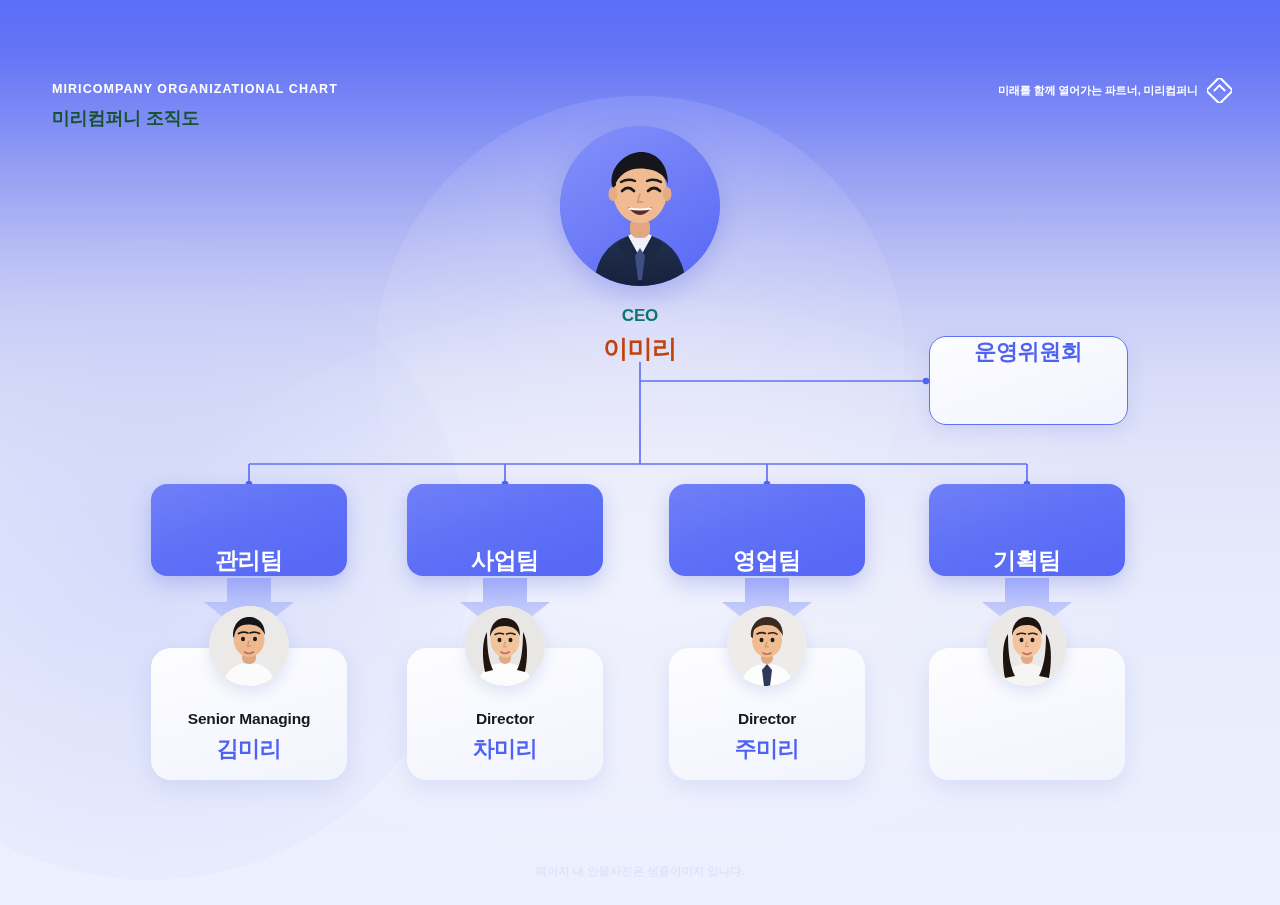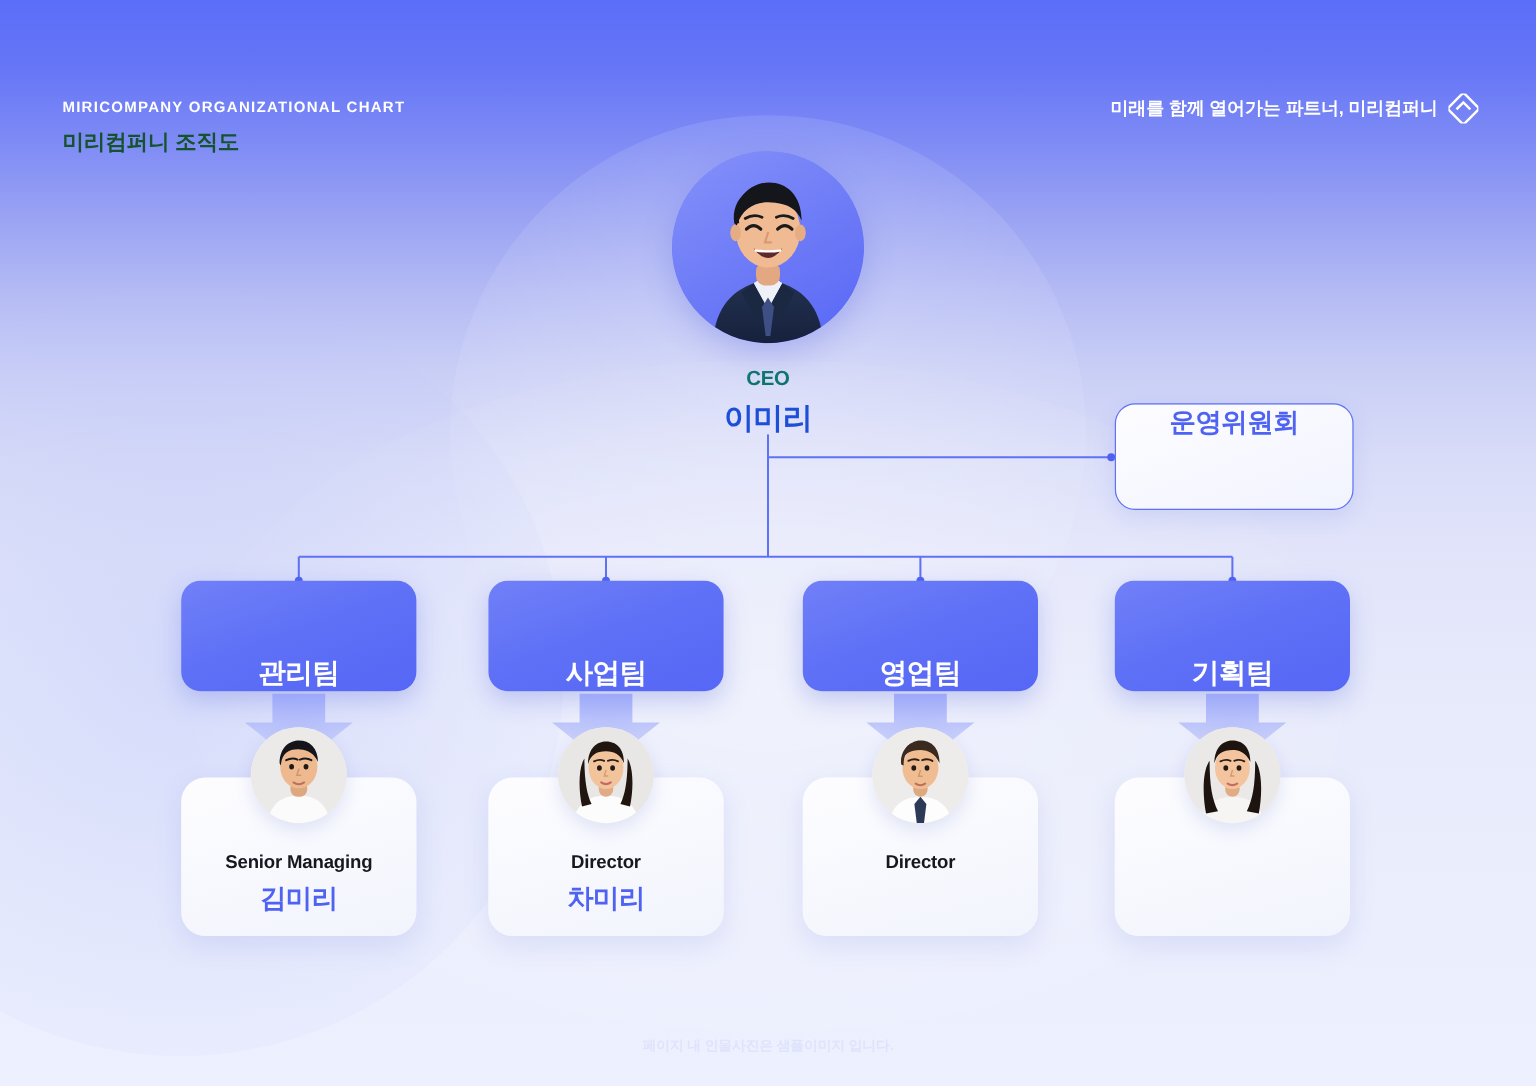--- a/index.html
+++ b/index.html
@@ -104,21 +104,21 @@
   }
   .tagline-wrap {
     position: absolute;
     right: 48px;
     top: 48px;
     display: flex;
     align-items: center;
     gap: 9px;
   }
   .tagline {
-    font-size: 15px;
+    font-size: 11px;
     font-weight: bold;
     color: #ffffff;
     letter-spacing: -0.01em;
   }
   .logo-mark { width: 25px; height: 25px; display: block; }
 
   
   .connectors {
     position: absolute;
     left: 0; top: 0;
@@ -153,21 +153,21 @@
     margin-top: 20px;
     font-size: 17px;
     font-weight: bold;
     color: #0f766e;
     letter-spacing: -0.01em;
   }
   .ceo-name {
     margin-top: 6px;
     font-size: 25px;
     font-weight: bold;
-    color: #1d4ed8;
+    color: #c2410c;
     letter-spacing: -0.02em;
   }
 
   
   .committee {
     position: absolute;
     left: 929px;
     top: 336px;
     width: 199px;
     height: 89px;
@@ -539,20 +539,21 @@
             <ellipse cx="45.5" cy="34" rx="2" ry="2.3" fill="#231c19"></ellipse>
             <path d="M30 28 q4.5 -2.3 8.5 -0.6" stroke="#2d2018" stroke-width="1.6" fill="none" stroke-linecap="round"></path>
             <path d="M41.5 27.5 q4.5 -1.7 8.5 0.6" stroke="#2d2018" stroke-width="1.6" fill="none" stroke-linecap="round"></path>
             <path d="M40 36 l-1.5 4.8 h3" stroke="#d2966f" stroke-width="1.25" fill="none" stroke-linecap="round"></path>
             <path d="M36 47 q4 2.6 8 0" stroke="#bb6f5f" stroke-width="1.6" fill="none" stroke-linecap="round"></path>
           </g>
         </svg>
       </div>
       <div class="person-text">
         <div class="person-role">Director</div>
+        <div class="person-name">주미리</div>
       </div>
     </div>
   </div>
 
   <div class="col col-3">
     <div class="team-box">
       <span class="team-label">기획팀</span>
     </div>
     <div class="arrow-wrap">
       <svg width="110" height="62" viewBox="0 0 110 62" xmlns="http://www.w3.org/2000/svg">

